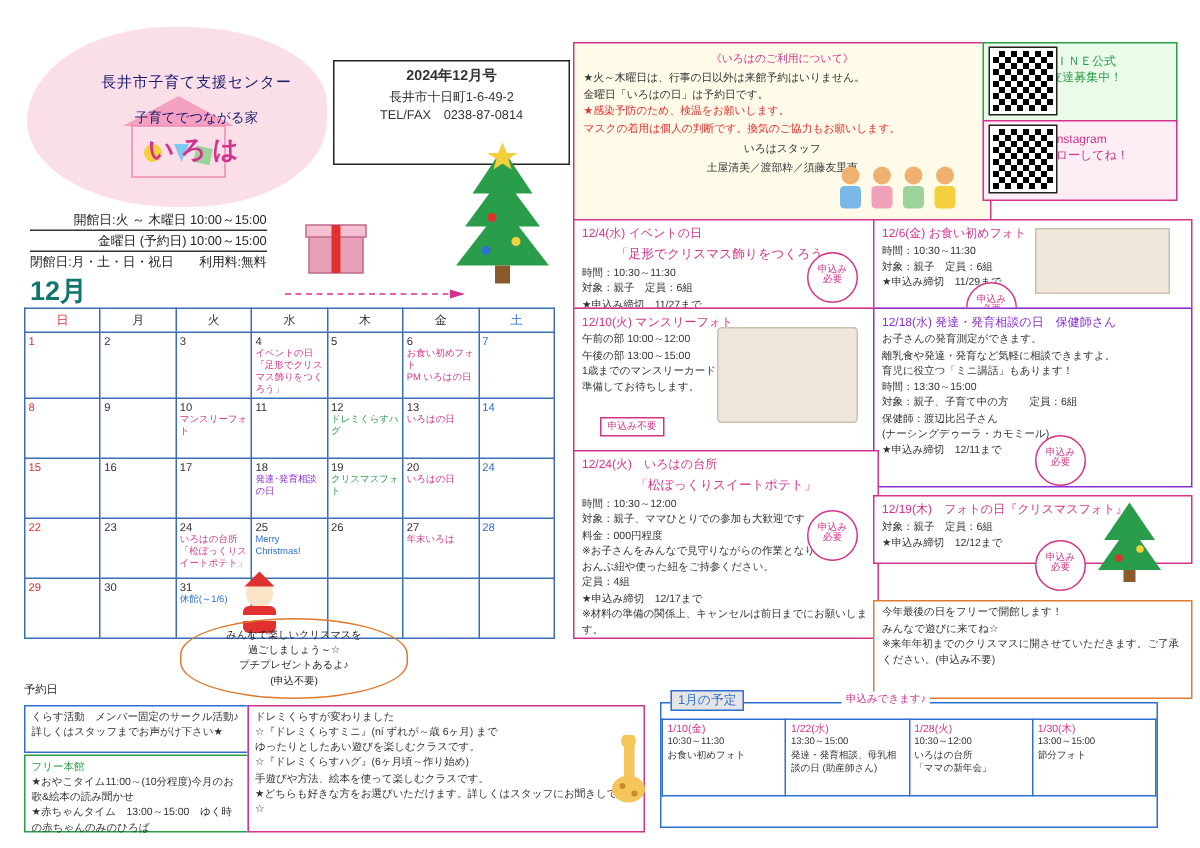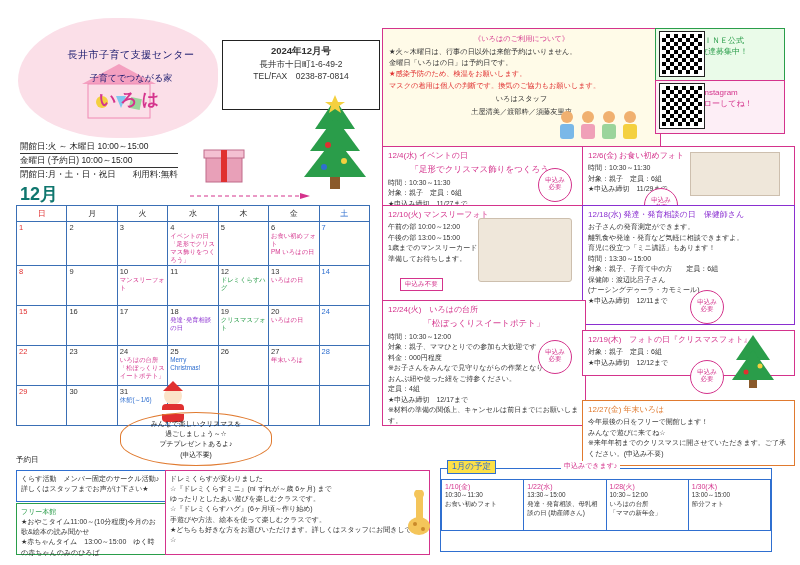--- a/index.html
+++ b/index.html
@@ -32,21 +32,21 @@
     position:absolute;left:36px;top:88px;width:190px;text-align:center;
     font-size:17px;color:#d4338c;font-weight:bold;letter-spacing:4px;
   }
   .addr-box{
     position:absolute;left:222px;top:40px;width:148px;height:62px;
     border:1px solid #222;padding:3px 4px;font-size:8.5px;line-height:1.45;
     text-align:center;background:#fff;
   }
   .addr-box .yr{font-weight:bold;font-size:9.5px;}
   .hours{
-    position:absolute;left:20px;top:140px;font-size:8.5px;line-height:1.5;color:#222;
+    position:absolute;left:20px;top:140px;font-size:8.5px;line-height:1.5;color:#222;text-align:right;
   }
   .hours .u{border-bottom:1px solid #333;}
   .month-big{
     position:absolute;left:20px;top:182px;font-size:18px;font-weight:bold;color:#0f766e;
   }
   .weigh-note{
     position:absolute;left:228px;top:207px;font-size:7.5px;color:#222;white-space:nowrap;
   }
   .arrow-line{
     position:absolute;left:190px;top:192px;width:120px;height:8px;
@@ -116,21 +116,21 @@
   .photo{position:absolute;background:#efe7da;border:1px solid #cdbfae;}
   .stamp{
     position:absolute;width:34px;height:34px;border-radius:50%;
     border:1.5px solid #d4338c;color:#d4338c;font-size:6.5px;line-height:1.15;
     text-align:center;padding-top:7px;box-sizing:border-box;background:#fff;
   }
   .plan{
     position:absolute;left:440px;top:468px;width:330px;height:82px;
     border:1px solid #2f6fd0;background:#fff;font-size:7px;
   }
-  .plan .phd{color:#2f6fd0;font-size:8.5px;border:1px solid #2f6fd0;display:inline-block;padding:0 4px;position:absolute;left:6px;top:-9px;background:#fde047;}
+  .plan .phd{color:#2f6fd0;font-size:8.5px;border:1px solid #2f6fd0;display:inline-block;padding:0 4px;position:absolute;left:6px;top:-9px;background:#e5e5e5;}
   .plan table{border-collapse:collapse;width:100%;margin-top:10px;table-layout:fixed;}
   .plan td{border:1px solid #2f6fd0;vertical-align:top;padding:2px 3px;font-size:6.4px;line-height:1.35;height:46px;}
   .plan .dh{color:#d4338c;font-size:7px;display:block;}
   .speech{
     position:absolute;left:120px;top:412px;width:150px;height:46px;
     border:1.4px solid #e07a2f;border-radius:50%/45%;
     font-size:6.8px;color:#222;text-align:center;padding-top:6px;line-height:1.5;
   }
   .tree{position:absolute;}
 </style>
@@ -465,21 +465,20 @@
 <svg style="position:absolute;left:726px;top:332px;width:54px;height:58px;" viewBox="0 0 54 58">
   <polygon points="27,3 44,28 10,28" fill="#2a9d4a"></polygon>
   <polygon points="27,18 48,48 6,48" fill="#2a9d4a"></polygon>
   <rect x="23" y="48" width="8" height="8" fill="#8a5a2b"></rect>
   <circle cx="20" cy="40" r="2.5" fill="#e03030"></circle>
   <circle cx="34" cy="34" r="2.5" fill="#f4d03f"></circle>
 </svg>
 <div class="stamp" style="left:690px;top:360px;">申込み<br>必要</div>
 
 <div class="card o" style="left:582px;top:400px;width:201px;height:58px;">
-  <span class="ti">12/27(金) 年末いろは</span>
   <span>今年最後の日をフリーで開館します！</span><br>
   <span>みんなで遊びに来てね☆</span><br>
   <span>※来年年初までのクリスマスに開させていただきます。ご了承ください。(申込み不要)</span>
 </div>
 
 <div class="plan">
   <span class="phd">1月の予定</span>
   <span style="position:absolute;left:120px;top:-8px;background:#fff;color:#d4338c;font-size:7px;padding:0 3px;">申込みできます♪</span>
   <table>
       <tbody>

